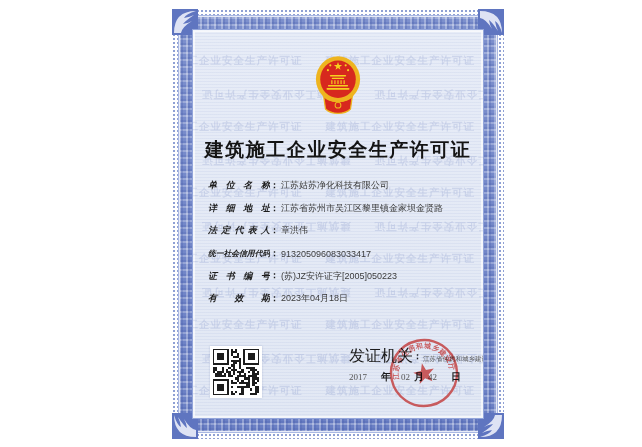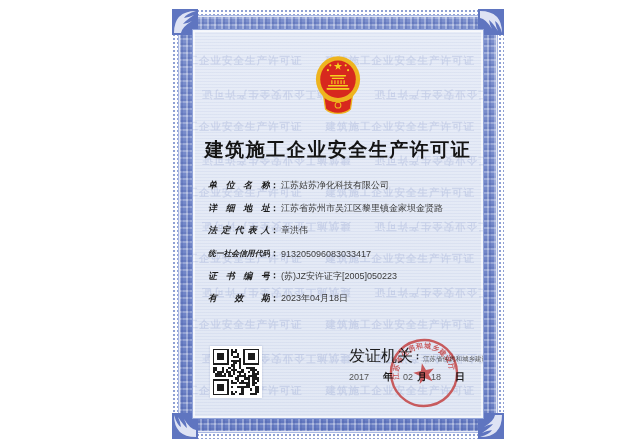--- a/index.html
+++ b/index.html
@@ -58,21 +58,21 @@
   .value{font-size:9px;color:#3a3a3a;vertical-align:middle;margin-left:2px;margin-top:24px;}
 
   .qr-box{position:absolute;left:17px;top:316px;width:52px;height:52px;background:#fff;
           padding:3px;box-sizing:border-box;line-height:0;box-shadow:0 0 2px rgba(60,80,140,.25);}
 
   .issue-block{position:absolute;left:156px;top:316px;width:134px;}
   .issuer-line{white-space:nowrap;height:14px;}
   .issuer-label{font-size:16px;font-weight:normal;color:#1c1c1c;}
   .issuer-name{font-size:6.5px;color:#555;margin-left:1px;}
   .date-line{margin-top:6px;white-space:nowrap;color:#1c1c1c;}
-  .date-num{font-size:9px;color:#555;font-family:Liberation Sans, sans-serif;}
+  .date-num{font-size:9px;color:#555;font-family:Liberation Serif, serif;}
   .date-unit{font-size:10px;font-weight:bold;margin:0 4px;}
   .gap-wide{margin-right:10px;}
 
   .seal{position:absolute;left:195px;top:307px;width:72px;height:72px;
         transform:rotate(-12deg);opacity:.82;mix-blend-mode:multiply;line-height:0;}
 </style>
 </head>
 <body>
 
 <div id="screen">
@@ -317,21 +317,21 @@
               <rect x="0" y="14" width="7" height="7" fill="none" stroke="#1c1c1c" stroke-width="1"></rect>
               <rect x="2" y="16" width="3" height="3" fill="#1c1c1c"></rect>
             </svg>
         </div>
 
         <div class="issue-block">
           <div class="issuer-line">
             <span class="issuer-label">发证机关</span><span class="sep">：</span><span class="issuer-name">江苏省住房和城乡建设厅</span>
           </div>
           <div class="date-line">
-            <span class="date-num gap-wide">2017</span><span class="date-unit gap-wide">年</span><span class="date-num">02</span><span class="date-unit">月</span><span class="date-num gap-wide">18</span><span class="date-unit">日</span>
+            <span class="date-num gap-wide">2017</span><span class="date-unit gap-wide">年</span><span class="date-num">02</span><span class="date-unit">月</span><span class="date-num gap-wide">42</span><span class="date-unit">日</span>
           </div>
         </div>
 
         <div class="seal">
           <svg viewBox="0 0 72 72" width="72" height="72">
             <defs>
               <path id="sealArc" d="M10,37 A26,26 0 0 1 62,37" fill="none"></path>
             </defs>
             <circle cx="36" cy="36" r="33" fill="none" stroke="#c23b3b" stroke-width="2.4"></circle>
             <polygon points="36,26 38.6,33.4 46.5,33.6 40.2,38.4 42.5,45.9 36,41.4 29.5,45.9 31.8,38.4 25.5,33.6 33.4,33.4" fill="#c23b3b"></polygon>

